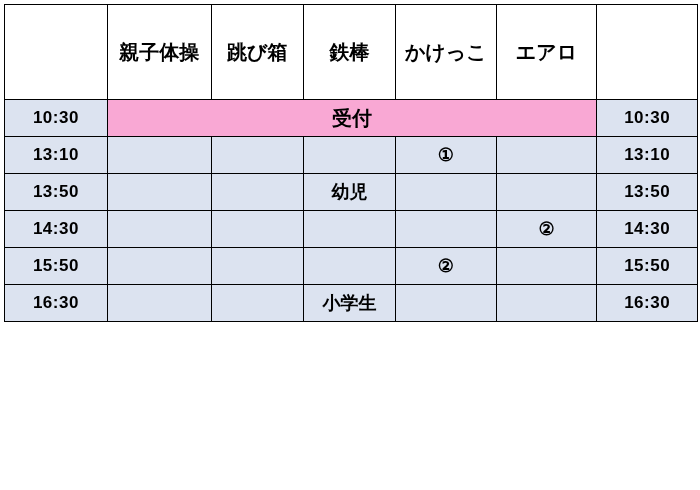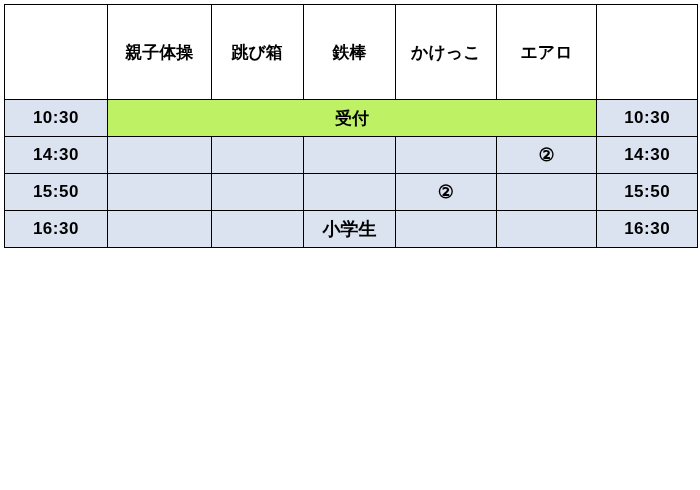--- a/index.html
+++ b/index.html
@@ -39,21 +39,21 @@
   col.c-time { width: 98px; }
   col.c-act  { width: 99px; }
   col.c-act2 { width: 88px; }
   col.c-act3 { width: 88px; }
   col.c-act4 { width: 96px; }
   col.c-act5 { width: 96px; }
   col.c-time2{ width: 96px; }
 
   thead th {
     height: 94px;
-    font-size: 17px;
+    font-size: 20px;
     letter-spacing: 0px;
     font-weight: bold;
   }
   thead th.blank-left, thead th.blank-right {
     background: #ffffff;
   }
   tbody td {
     height: 36px;
     font-size: 17px;
     background: #dce3f0;
@@ -62,22 +62,22 @@
     background: #dce3f0;
     font-weight: bold;
     font-size: 17px;
     letter-spacing: 0.5px;
   }
   tbody td.slot {
     background: #dce3f0;
     font-size: 18px;
   }
   tbody td.wide {
-    background: #bef264;
-    font-size: 17px;
+    background: #f9a8d4;
+    font-size: 20px;
   }
 </style>
 </head>
 <body>
 
 <div class="sheet">
   <table class="schedule">
     <colgroup>
       <col class="c-time">
       <col class="c-act">
@@ -103,21 +103,39 @@
       <tr>
         <td class="timecell">10:30</td>
         <td class="wide" colspan="5">受付</td>
         <td class="timecell">10:30</td>
       </tr>
 
 
 
 
 
+      <tr>
+        <td class="timecell">13:10</td>
+        <td class="slot"></td>
+        <td class="slot"></td>
+        <td class="slot"></td>
+        <td class="slot">①</td>
+        <td class="slot"></td>
+        <td class="timecell">13:10</td>
+      </tr>
 
+      <tr>
+        <td class="timecell">13:50</td>
+        <td class="slot"></td>
+        <td class="slot"></td>
+        <td class="slot">幼児</td>
+        <td class="slot"></td>
+        <td class="slot"></td>
+        <td class="timecell">13:50</td>
+      </tr>
 
       <tr>
         <td class="timecell">14:30</td>
         <td class="slot"></td>
         <td class="slot"></td>
         <td class="slot"></td>
         <td class="slot"></td>
         <td class="slot">②</td>
         <td class="timecell">14:30</td>
       </tr>

